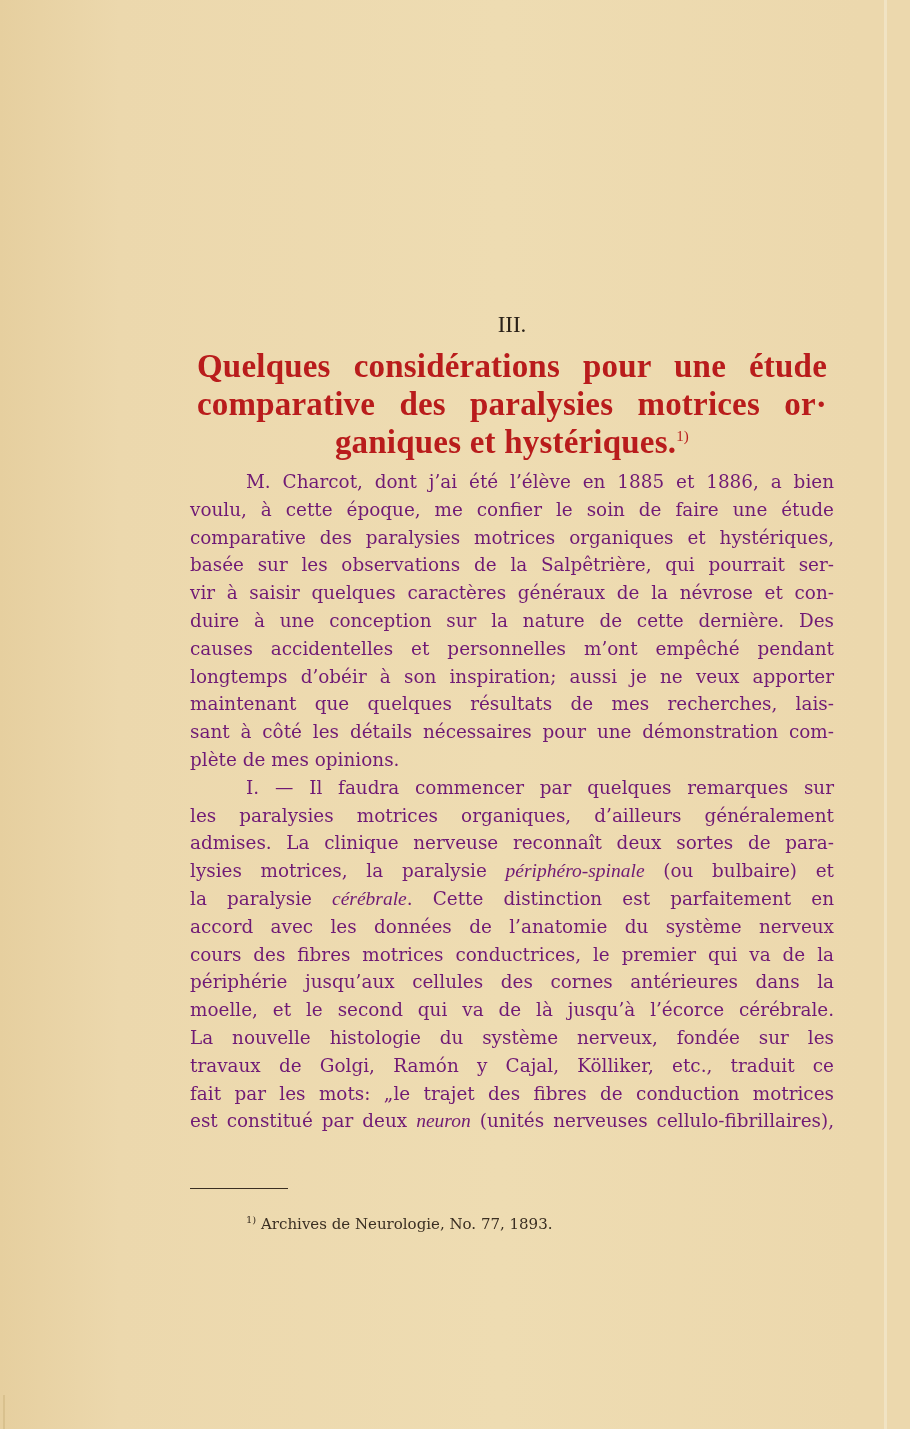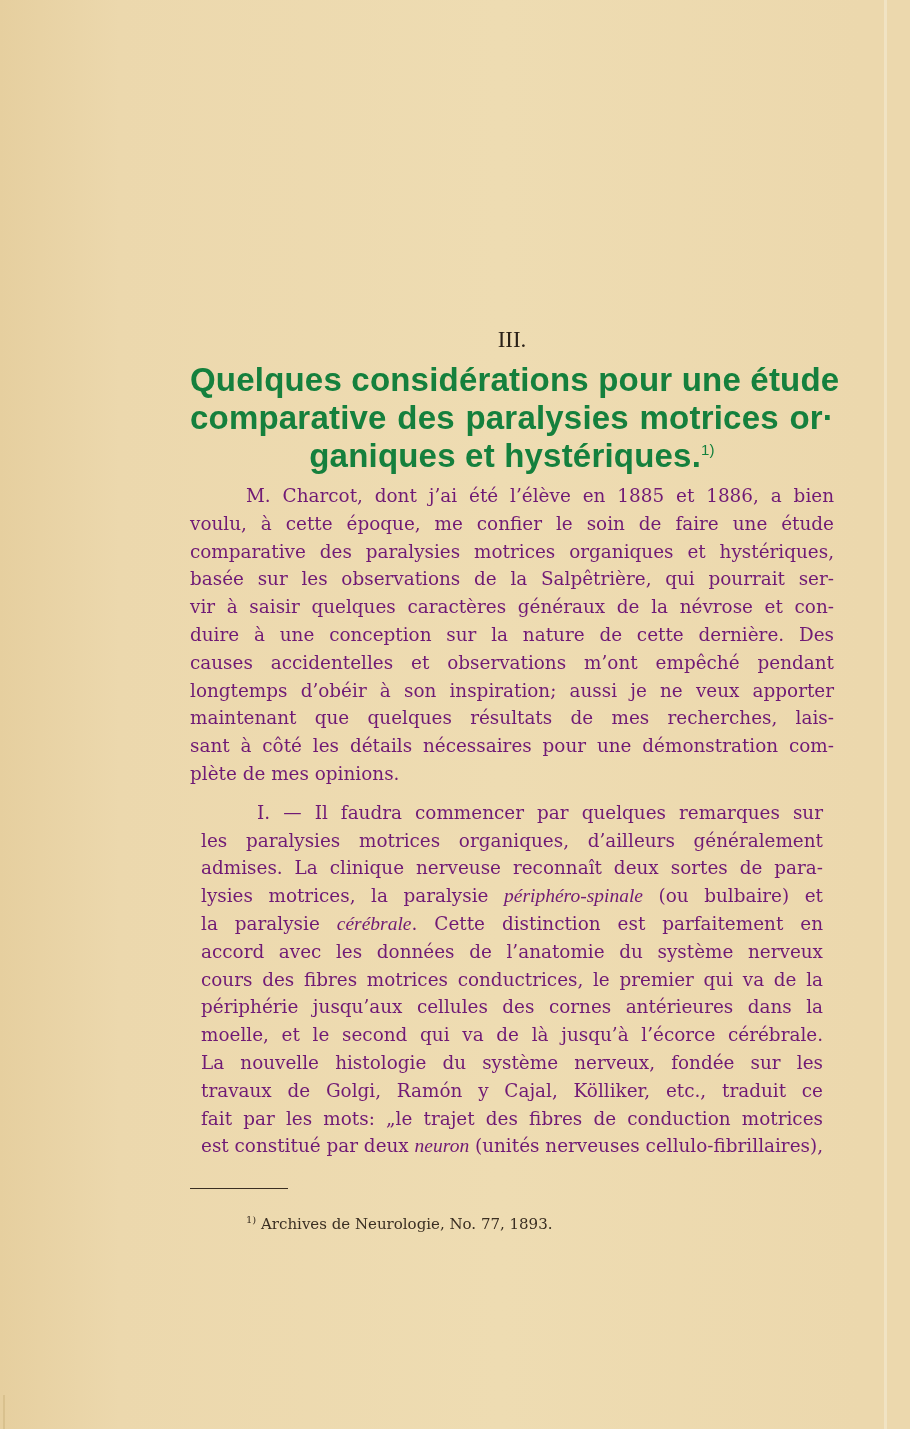--- a/index.html
+++ b/index.html
@@ -30,38 +30,38 @@
     }
     .page-edge-left {
       position: absolute;
       left: 3px; top: 1395px;
       width: 2px; height: 34px;
       background: #d9c18e;
     }
     .content {
       position: absolute;
       left: 190px;
-      top: 325px;
+      top: 310px;
       width: 644px;
     }
     .section-number {
       text-align: center;
       font-family: "Liberation Serif", serif;
       font-size: 23px;
       line-height: 30px;
       margin: 0 0 6px 0;
       color: #2a2118;
     }
     .title {
-      font-family: Liberation Sans, sans-serif;
+      font-family: Liberation Serif, serif;
       font-weight: bold;
       font-size: 33px;
       line-height: 38px;
-      margin: 0;
-      color: #15803d;
+      margin: 7px;
+      color: #b91c1c;
       letter-spacing: 0.2px;
     }
     .title-line {
       display: block;
       text-align: justify;
       text-align-last: justify;
       white-space: nowrap;
     }
     .title-line.center {
       text-align-last: center;
@@ -137,27 +137,27 @@
   </h1>
 
   <div class="body-text">
     <p style="margin:0">
       <span class="line indent">M. Charcot, dont j’ai été l’élève en 1885 et 1886, a bien</span>
       <span class="line">voulu, à cette époque, me confier le soin de faire une étude</span>
       <span class="line">comparative des paralysies motrices organiques et hystériques,</span>
       <span class="line">basée sur les observations de la Salpêtrière, qui pourrait ser-</span>
       <span class="line">vir à saisir quelques caractères généraux de la névrose et con-</span>
       <span class="line">duire à une conception sur la nature de cette dernière. Des</span>
-      <span class="line">causes accidentelles et observations m’ont empêché pendant</span>
+      <span class="line">causes accidentelles et personnelles m’ont empêché pendant</span>
       <span class="line">longtemps d’obéir à son inspiration; aussi je ne veux apporter</span>
       <span class="line">maintenant que quelques résultats de mes recherches, lais-</span>
       <span class="line">sant à côté les détails nécessaires pour une démonstration com-</span>
       <span class="line last">plète de mes opinions.</span>
     </p>
-    <p style="margin:11px">
+    <p style="margin:0">
       <span class="line indent">I. — Il faudra commencer par quelques remarques sur</span>
       <span class="line">les paralysies motrices organiques, d’ailleurs généralement</span>
       <span class="line">admises. La clinique nerveuse reconnaît deux sortes de para-</span>
       <span class="line"><span>lysies motrices, la paralysie </span><em>périphéro-spinale</em><span> (ou bulbaire) et</span></span>
       <span class="line"><span>la paralysie </span><em>cérébrale</em><span>. Cette distinction est parfaitement en</span></span>
       <span class="line">accord avec les données de l’anatomie du système nerveux</span>
       <span class="line">cours des fibres motrices conductrices, le premier qui va de la</span>
       <span class="line">périphérie jusqu’aux cellules des cornes antérieures dans la</span>
       <span class="line">moelle, et le second qui va de là jusqu’à l’écorce cérébrale.</span>
       <span class="line">La nouvelle histologie du système nerveux, fondée sur les</span>

